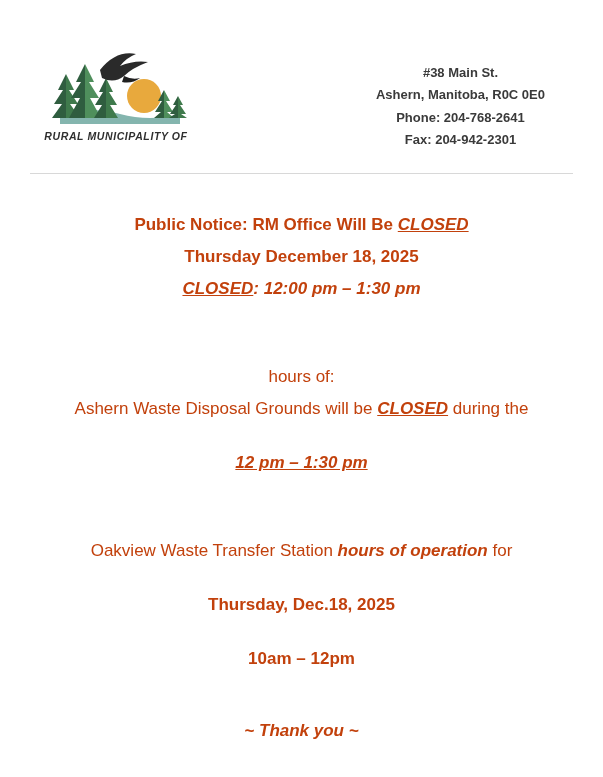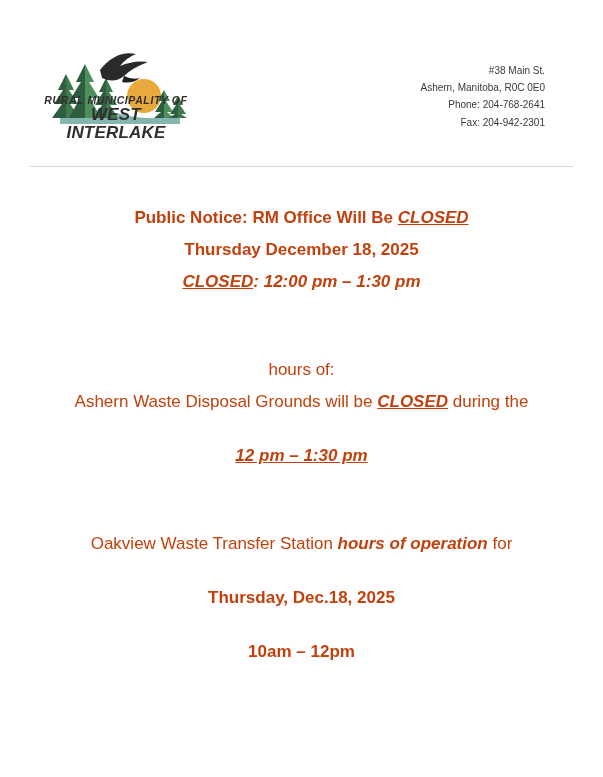--- a/index.html
+++ b/index.html
@@ -60,23 +60,23 @@
     font-size: 17px;
     letter-spacing: 0.2px;
     font-weight: 700;
     font-style: italic;
     color: #2f2f2f;
   }
 
   .contact {
     padding-top: 22px;
     padding-right: 28px;
-    text-align: right;
-    font-size: 10px;
-    font-weight: 400;
+    text-align: center;
+    font-size: 13px;
+    font-weight: 700;
     line-height: 1.72;
     color: #3a3a3a;
   }
   .contact a {
     color: #2b6fb5;
     text-decoration: underline;
   }
 
   .divider {
     margin: 22px 30px 0 30px;
@@ -132,21 +132,20 @@
             <path d="M138 78 L138 56 L133 65 L136 65 L130 74 L135 74 L129 78 Z" fill="#2f5d3f"></path>
             <path d="M138 78 L138 56 L143 65 L140 65 L146 74 L141 74 L147 78 Z" fill="#3f7a4c"></path>
 
             <path d="M60 30 Q76 10 96 14 Q86 18 80 26 Q94 20 108 22 Q92 28 84 36 Q74 44 62 38 Z" fill="#2a2a2a"></path>
             <path d="M84 36 Q92 40 100 38 Q92 44 82 42 Z" fill="#1f1f1f"></path>
             <circle cx="95" cy="17" r="1.6" fill="#ffffff"></circle>
           </svg>
         </span>
         <span class="logo-text">
           <span class="l1">RURAL MUNICIPALITY OF</span>
-          <span class="l2">WEST INTERLAKE</span>
         </span>
       </div>
     </div>
 
     <div class="contact">
       <div>#38 Main St.</div>
       <div>Ashern, Manitoba, R0C 0E0</div>
       <div>Phone: 204-768-2641</div>
       <div>Fax: 204-942-2301</div>
     </div>
@@ -186,14 +185,15 @@
     <div class="gap-sm"></div>
 
     <p class="line bold">Thursday, Dec.18, 2025</p>
 
     <div class="gap-sm"></div>
 
     <p class="line bold">10am – 12pm</p>
 
     <div class="gap-md"></div>
 
+    <p class="line strongitalic">~ Thank you ~</p>
   </div>
 </div>
 
 </body></html>

